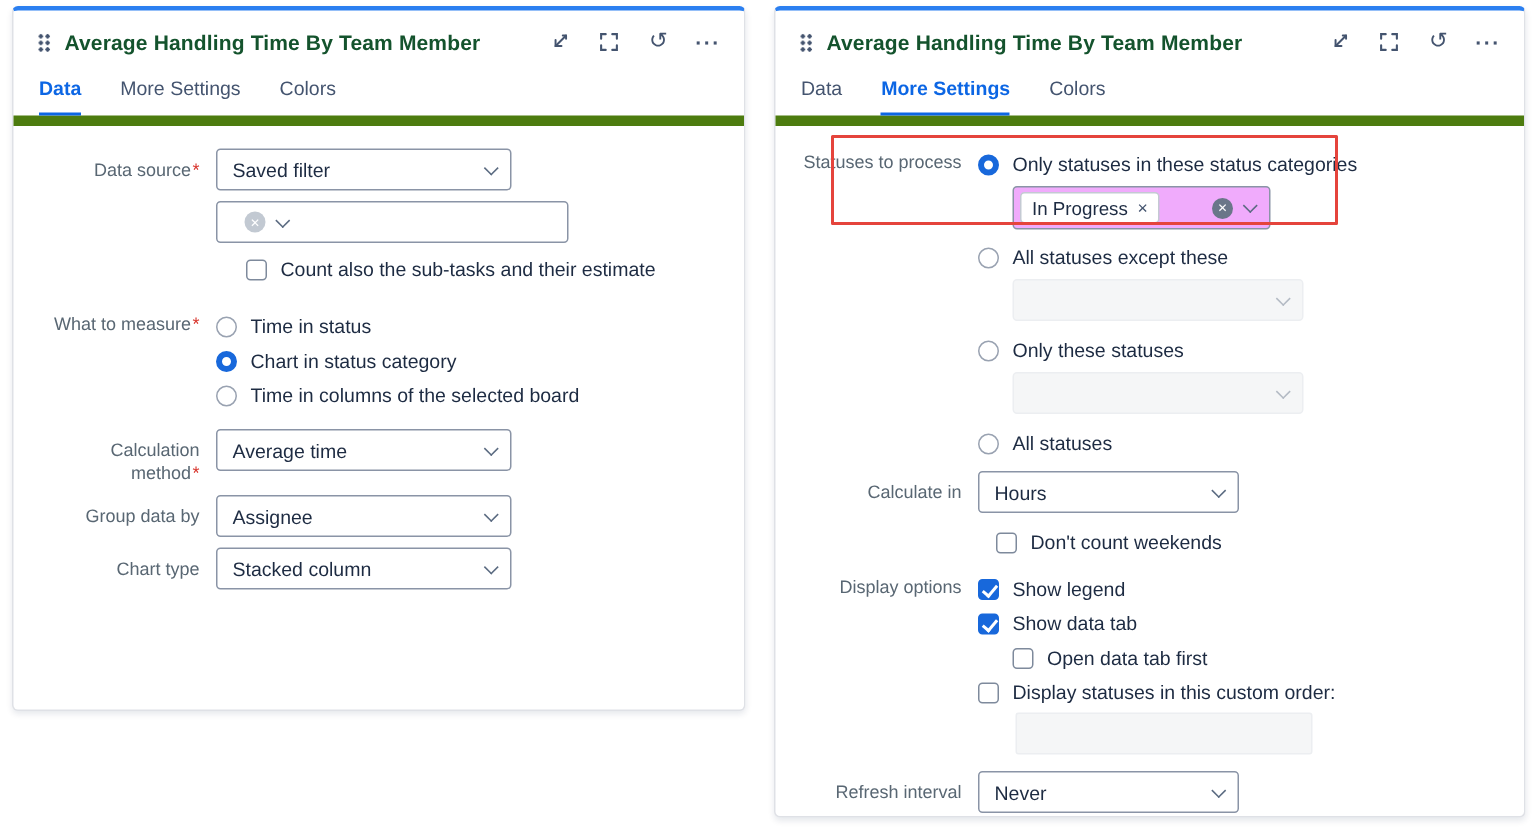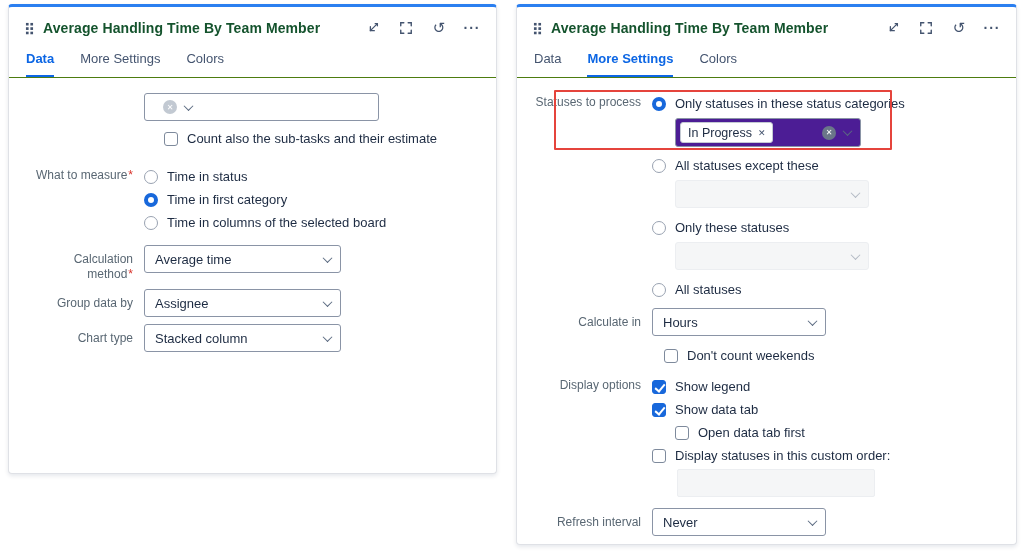--- a/index.html
+++ b/index.html
@@ -15,21 +15,21 @@
   .drag-handle { width:9px; height:13px; margin-right:9px; flex:none;
       background-image:radial-gradient(circle, #44546f 1.3px, transparent 1.5px);
       background-size:4.5px 4.4px; background-position:0 0; }
   .panel-title { font-size:14px; font-weight:700; color:#14532d; flex:1; letter-spacing:.1px; }
   .header-icons { display:flex; gap:17px; align-items:center; color:#44546f; }
   .hicon { width:16px; height:16px; display:flex; align-items:center; justify-content:center; cursor:pointer; }
   .hicon svg { display:block; }
   .refresh-glyph { font-size:15px; line-height:1; color:#44546f; transform:translateY(-1px); display:inline-block; }
   .more-glyph { font-size:14px; font-weight:700; letter-spacing:1px; color:#44546f; }
 
-  .tabs { display:flex; gap:26px; padding:0 17px; margin-top:15px; border-bottom:1px solid #4d7c0f;align-items:flex-end; }
+  .tabs { display:flex; gap:26px; padding:0 17px; margin-top:15px; border-bottom:7px solid #4d7c0f;align-items:flex-end; }
   .tab { font-size:13px; color:#44546f; padding-bottom:9px; border-bottom:2.5px solid transparent; cursor:pointer; }
   .tab.active { color:#0c66e4; font-weight:600; border-bottom-color:#0c66e4; }
 
   .form { padding:15px 16px 0 16px; }
   .row { display:grid; grid-template-columns:108px 1fr; column-gap:11px; align-items:start; margin-bottom:7px; }
   .flabel { text-align:right; font-size:12px; color:#596773; padding-top:7px; line-height:1.25; }
   .flabel.toplab { padding-top:2px; }
   .req { color:#d8342c; margin-left:1px; }
 
   .select { height:28px; border:1px solid #8a94a6; border-radius:3px; background:#fff; display:flex;
@@ -50,21 +50,21 @@
   .checkbox.checked { background:#1868db; border-color:#1868db; }
   .checkbox.checked::after { content:""; position:absolute; left:4px; top:1px; width:4px; height:8px;
       border-right:2px solid #fff; border-bottom:2px solid #fff; transform:rotate(40deg); }
 
   .btn-row { display:flex; gap:12px; margin-top:17px; }
   .btn { height:30px; padding:0 15px; border-radius:3px; border:1px solid #d6dae0; background:#fff;
          font-size:13px; font-weight:600; color:#2b3b51; display:flex; align-items:center; cursor:pointer;
          font-family:"Liberation Sans", sans-serif; box-shadow:0 1px 1px rgba(9,30,66,.04); }
   .btn.primary { background:#1868db; border-color:#1868db; color:#fff; }
 
-  .multiselect { width:186px; height:29px; border:1px solid #8a94a6; border-radius:3px; background:#4c1d95;
+  .multiselect { width:172px; height:29px; border:1px solid #8a94a6; border-radius:3px; background:#f0abfc;
                  display:flex; align-items:center; padding:0 9px 0 4px; margin:4px 0 8px 23px; cursor:pointer; }
   .tag { display:flex; align-items:center; gap:6px; border:1px solid #c4cad3; border-radius:3px; height:21px;
          padding:0 7px; font-size:12.5px; color:#1d2b42; background:#fff; }
   .tag .tag-x { font-size:9px; color:#44546f; cursor:pointer; }
   .multiselect .spacer { flex:1; }
 
   .nested-select { width:194px; margin:4px 0 9px 23px; }
   .indent-1 { margin-left:23px; }
   .custom-order-input { width:198px; height:28px; background:#f5f6f7; border:1px solid #eceef1; border-radius:2px;
                         margin:3px 0 7px 25px; }
@@ -111,20 +111,27 @@
     </div>
 
     <div class="tabs">
       <span class="tab active">Data</span>
       <span class="tab">More Settings</span>
       <span class="tab">Colors</span>
     </div>
 
     <div class="form">
       <div class="row">
+        <span class="flabel"><span>Data source</span><span class="req">*</span></span>
+        <div class="select w197">
+          <span class="val">Saved filter</span>
+          <span class="chev"></span>
+        </div>
+      </div>
+      <div class="row">
         <span class="flabel"></span>
         <div class="select w235">
           <span class="clear-circ">✕</span>
           <span class="chev"></span>
         </div>
       </div>
       <div class="row">
         <span class="flabel"></span>
         <div class="opt-row chk-gap" style="margin-top:0;">
           <span class="checkbox"></span>
@@ -133,21 +140,21 @@
       </div>
       <div class="row" style="margin-bottom:10px;">
         <span class="flabel toplab"><span>What to measure</span><span class="req">*</span></span>
         <div>
           <div class="opt-row">
             <span class="radio"></span>
             <span>Time in status</span>
           </div>
           <div class="opt-row">
             <span class="radio selected"></span>
-            <span>Time in first category</span>
+            <span>Chart in status category</span>
           </div>
           <div class="opt-row">
             <span class="radio"></span>
             <span>Time in columns of the selected board</span>
           </div>
         </div>
       </div>
       <div class="row">
         <span class="flabel"><span>Calculation method</span><span class="req">*</span></span>
         <div class="select w197">

